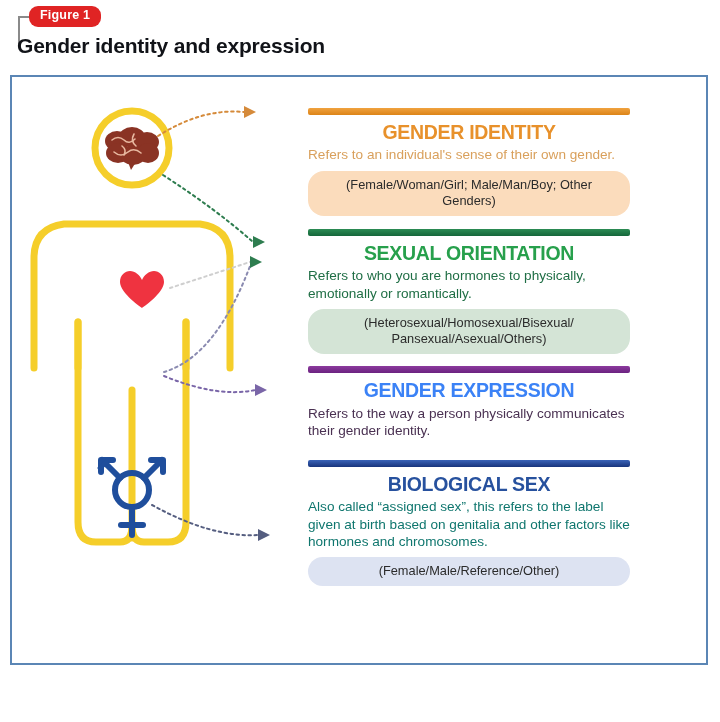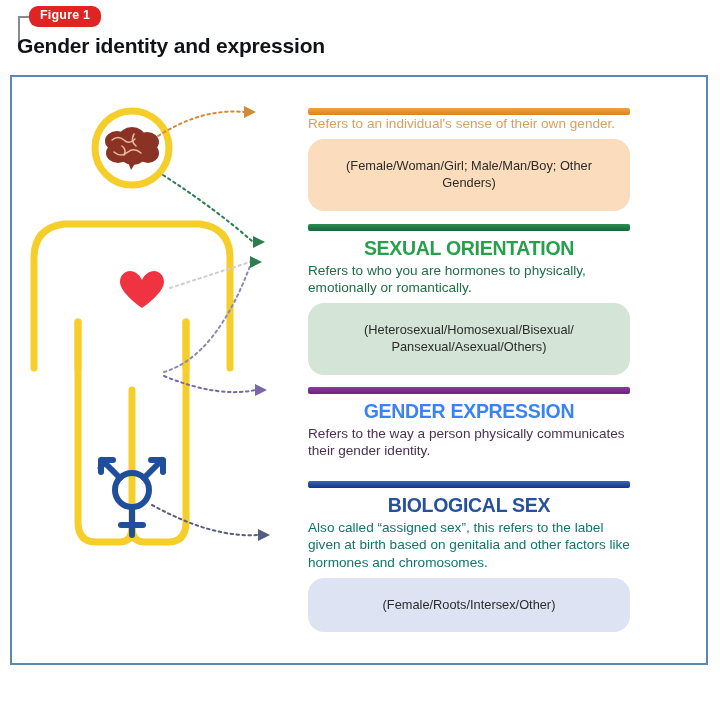--- a/index.html
+++ b/index.html
@@ -51,21 +51,21 @@
     margin:6px 0 3px 0;line-height:1.15;
   }
   .sec-desc{
     font-size:13.6px;line-height:1.27;
     margin:0 0 7px 0;
   }
   .pill{
     border-radius:16px;
     font-size:12.8px;color:#2b2b2b;
     text-align:center;line-height:1.3;
-    padding:19px 10px;
+    padding:6px 10px;
   }
 
   
   .c-orange .rule{background:linear-gradient(180deg,#F0A23F,#DC8418);}
   .c-orange .sec-title{color:#E8912B;}
   .c-orange .sec-desc{color:#D9A05C;}
   .c-orange .pill{background:#FBDCBC;}
 
   .c-green .rule{background:linear-gradient(180deg,#2C8C54,#15663A);}
   .c-green .sec-title{color:#27A04C;text-align:center;}
@@ -179,20 +179,21 @@
         <path d="M243 294 L255 300 L243 306 Z" fill="#7A66A8"></path>
         <path d="M246 439 L258 445 L246 451 Z" fill="#555E80"></path>
       </g>
     </svg>
   </div>
 
   <div class="col">
 
     <div class="block c-orange">
       <div class="rule"></div>
+      <div class="sec-title">GENDER IDENTITY</div>
       <div class="sec-desc">Refers to an individual's sense of their own gender.</div>
       <div class="pill">(Female/Woman/Girl; Male/Man/Boy; Other Genders)</div>
     </div>
 
     <div style="height:13px"></div>
 
     <div class="block c-green">
       <div class="rule"></div>
       <div class="sec-title">SEXUAL ORIENTATION</div>
       <div class="sec-desc">Refers to who you are hormones to physically, emotionally or romantically.</div>
@@ -207,19 +208,19 @@
       <div class="sec-desc">Refers to the way a person physically communicates their gender identity.</div>
 
     </div>
 
     <div style="height:14px"></div>
 
     <div class="block c-blue">
       <div class="rule"></div>
       <div class="sec-title">BIOLOGICAL SEX</div>
       <div class="sec-desc">Also called “assigned sex”, this refers to the label given at birth based on genitalia and other factors like hormones and chromosomes.</div>
-      <div class="pill">(Female/Roots/Intersex/Other)</div>
+      <div class="pill">(Female/Male/Reference/Other)</div>
     </div>
 
   </div>
 
 
 </div>
 
 </body></html>

